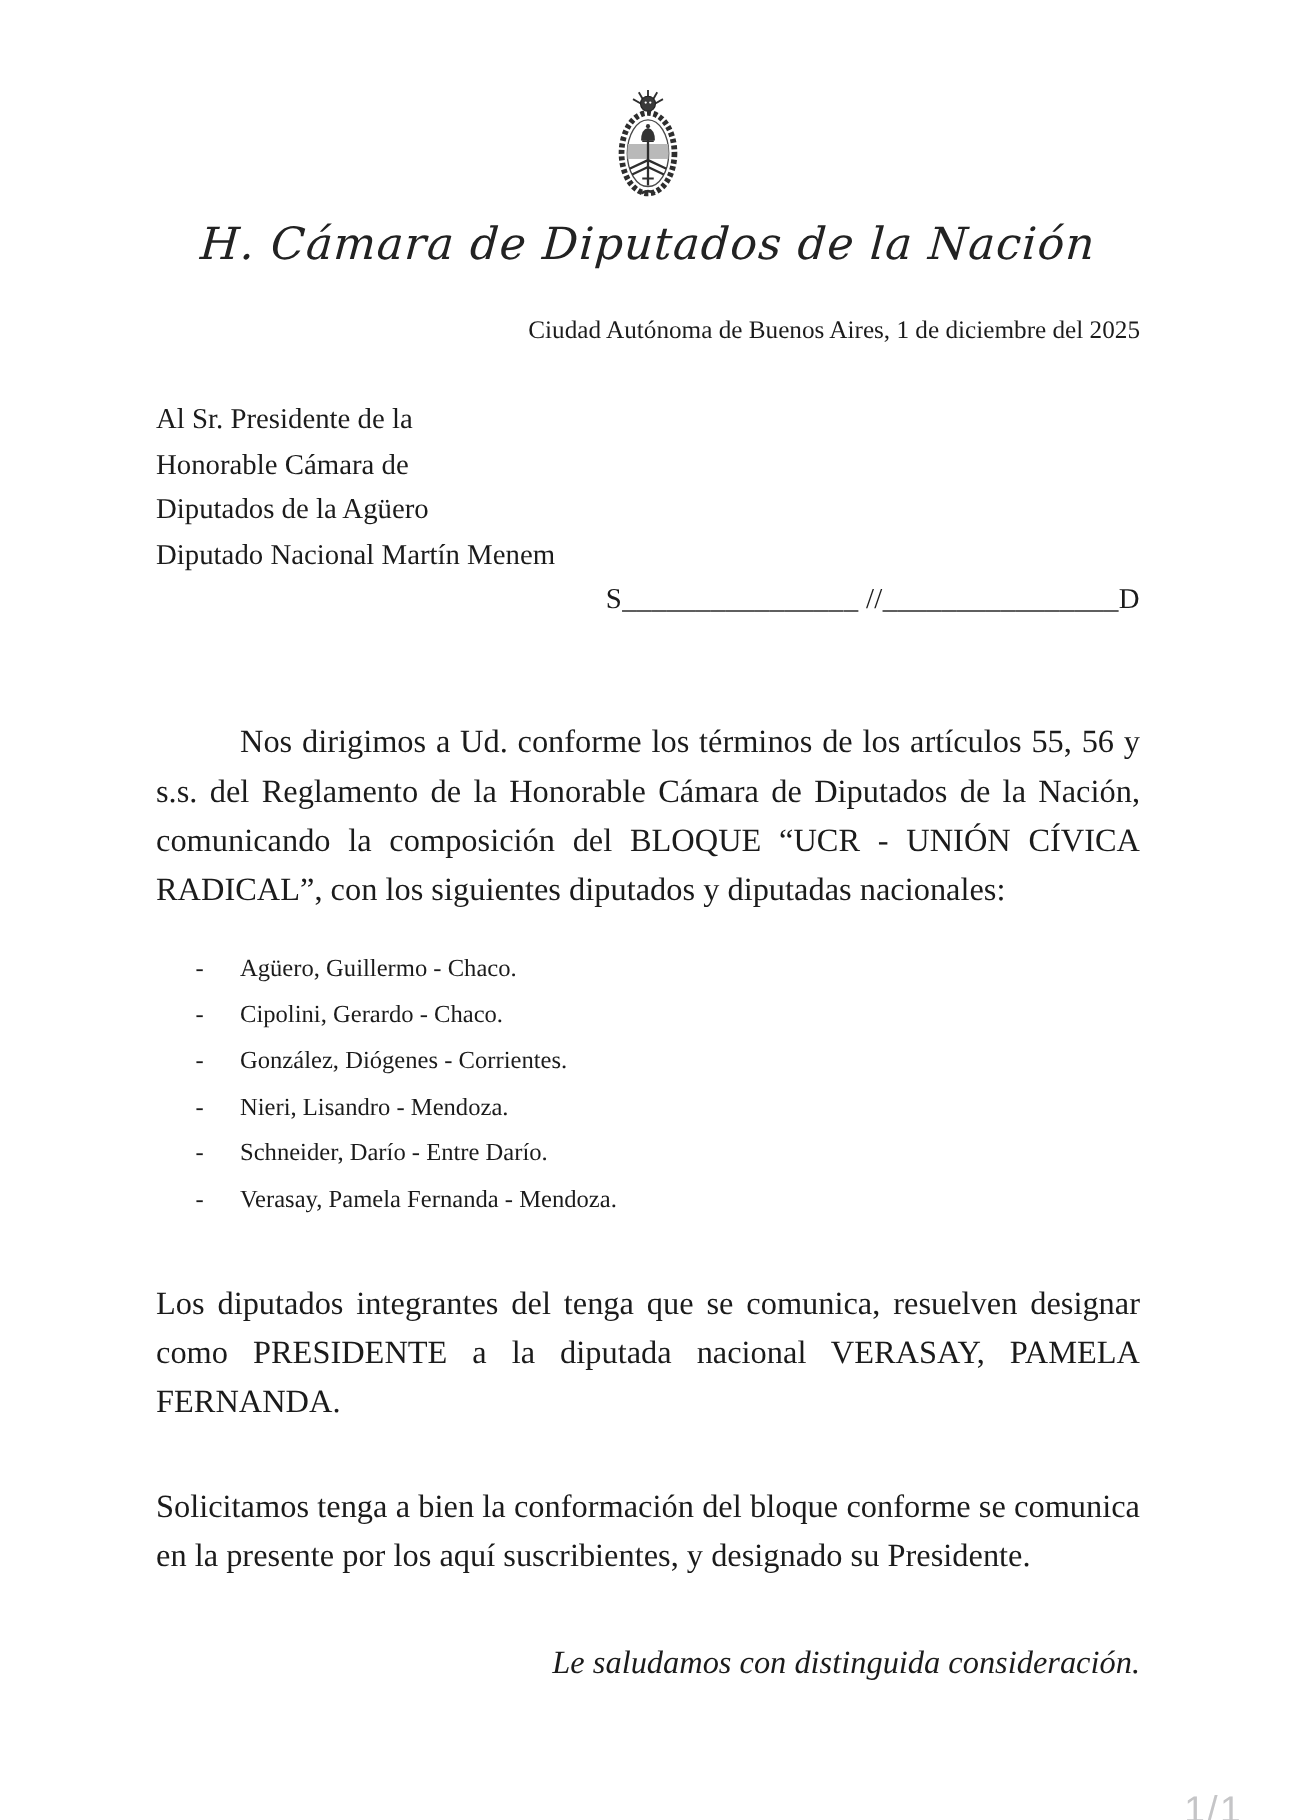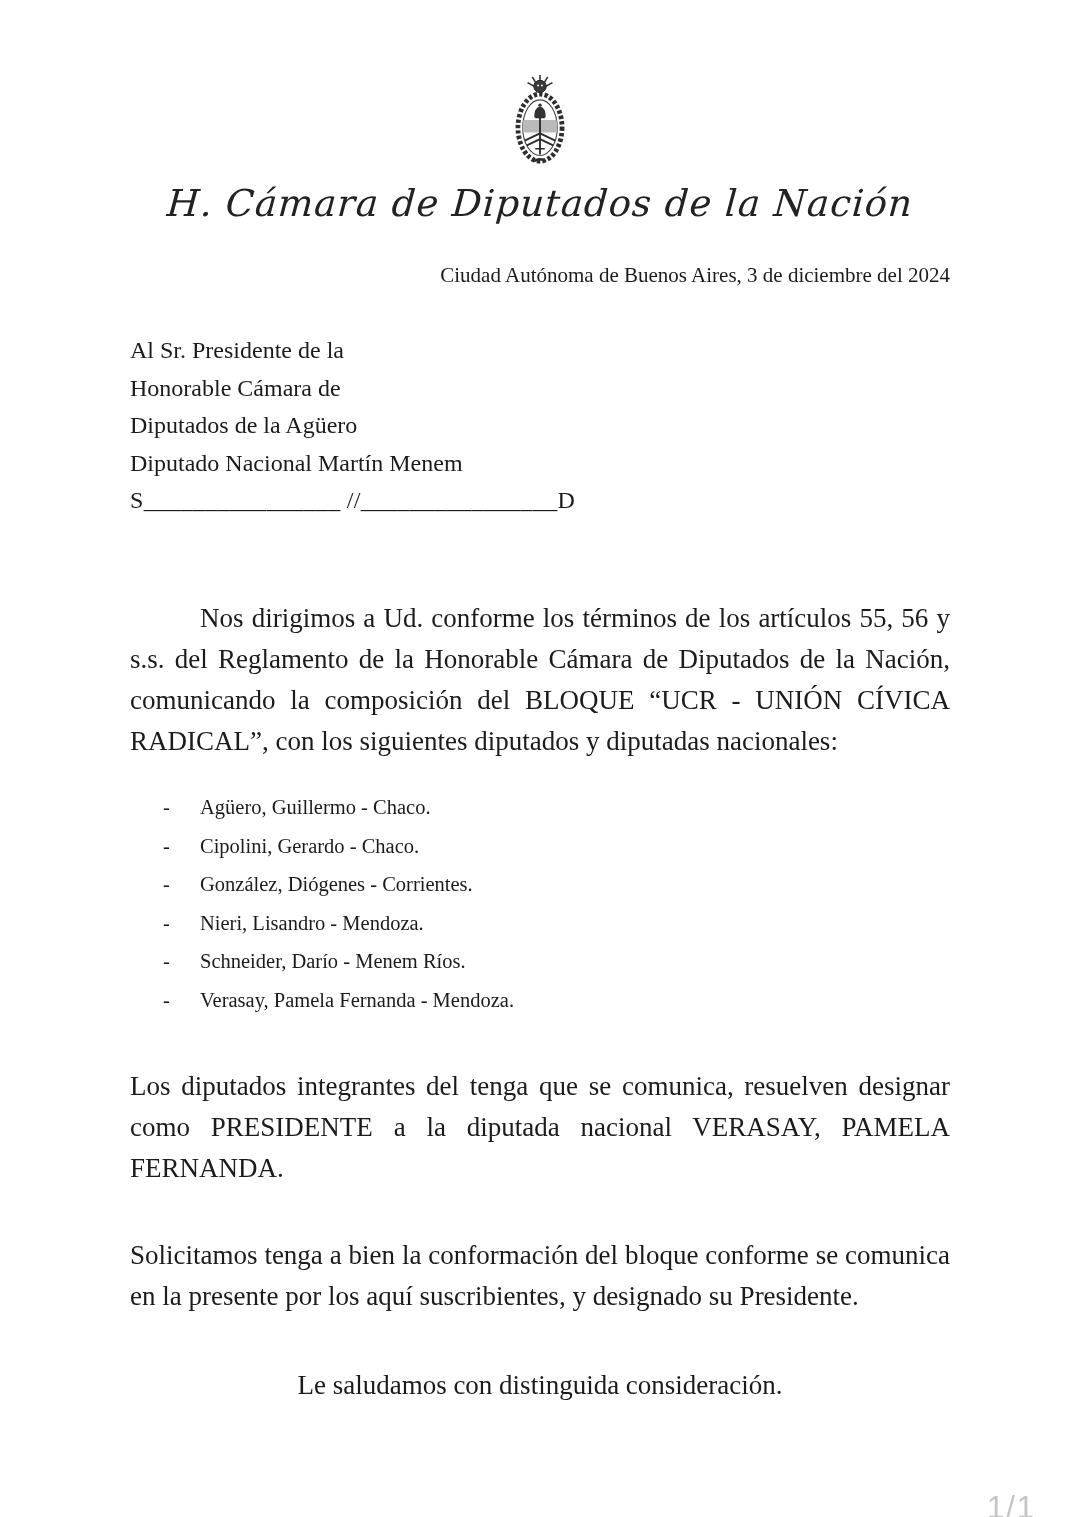--- a/index.html
+++ b/index.html
@@ -39,21 +39,21 @@
     text-align: right;
     font-size: 21px;
     white-space: nowrap;
   }
   .recipient {
     margin: 44px 130px 0 130px;
     font-size: 24px;
     line-height: 37.6px;
   }
   .recipient .line { white-space: nowrap; }
-  .sd-line { letter-spacing: 0.3px; }
+  .sd-line { letter-spacing: 0.3px; text-align: right; }
   .body-par {
     margin: 0 130px;
     font-size: 27px;
     line-height: 41px;
     text-align: justify;
   }
   .par-intro   { margin-top: 78px; text-indent: 70px; }
   .member-list {
     list-style: none;
     margin: 26px 130px 0 130px;
@@ -62,21 +62,21 @@
     line-height: 38.6px;
   }
   .member-list li { display: flex; }
   .member-list .dash {
     padding-left: 33px;
     width: 37px;
     flex: 0 0 auto;
   }
   .par-president { margin-top: 46px; }
   .par-request   { margin-top: 46px; }
-  .par-closing   { margin-top: 48px; text-align: center; }
+  .par-closing   { margin-top: 48px; text-align: right; font-style: italic; }
   .page-indicator {
     position: absolute;
     right: 44px;
     bottom: -9px;
     font-family: "Liberation Sans", sans-serif;
     font-size: 31px;
     letter-spacing: 2px;
     color: #c5c5c7;
   }
   .emblem svg { display: block; }
@@ -122,21 +122,21 @@
       <path d="M26 45 Q26 35 32 34 Q38 35 38 45 Z" fill="#333333"></path>
       <circle cx="32" cy="32.5" r="1.8" fill="#333333"></circle>
       <line x1="27" y1="45.5" x2="37" y2="45.5" stroke="#2e2e2e" stroke-width="1.4"></line>
 
       <path d="M26 91 Q32 87 38 91" fill="none" stroke="#2e2e2e" stroke-width="2.4"></path>
     </svg>
   </div>
 
   <div class="script-title">H. Cámara de Diputados de la Nación</div>
 
-  <div class="dateline">Ciudad Autónoma de Buenos Aires, 3 de diciembre del 2024</div>
+  <div class="dateline">Ciudad Autónoma de Buenos Aires, 1 de diciembre del 2025</div>
 
   <div class="recipient">
     <div class="line">Al Sr. Presidente de la</div>
     <div class="line">Honorable Cámara de</div>
     <div class="line">Diputados de la Agüero</div>
     <div class="line">Diputado Nacional Martín Menem</div>
     <div class="line sd-line">S________________ //________________D</div>
   </div>
 
   <p class="body-par par-intro">Nos dirigimos a Ud. conforme los términos de los artículos 55, 56 y s.s. del Reglamento de la Honorable Cámara de Diputados de la Nación, comunicando la composición del BLOQUE “UCR - UNIÓN CÍVICA RADICAL”, con los siguientes diputados y diputadas nacionales:</p>
@@ -153,21 +153,21 @@
     <li>
       <span class="dash">-</span>
       <span>González, Diógenes - Corrientes.</span>
     </li>
     <li>
       <span class="dash">-</span>
       <span>Nieri, Lisandro - Mendoza.</span>
     </li>
     <li>
       <span class="dash">-</span>
-      <span>Schneider, Darío - Menem Ríos.</span>
+      <span>Schneider, Darío - Entre Darío.</span>
     </li>
     <li>
       <span class="dash">-</span>
       <span>Verasay, Pamela Fernanda - Mendoza.</span>
     </li>
   </ul>
 
   <p class="body-par par-president">Los diputados integrantes del tenga que se comunica, resuelven designar como PRESIDENTE a la diputada nacional VERASAY, PAMELA FERNANDA.</p>
 
   <p class="body-par par-request">Solicitamos tenga a bien la conformación del bloque conforme se comunica en la presente por los aquí suscribientes, y designado su Presidente.</p>

